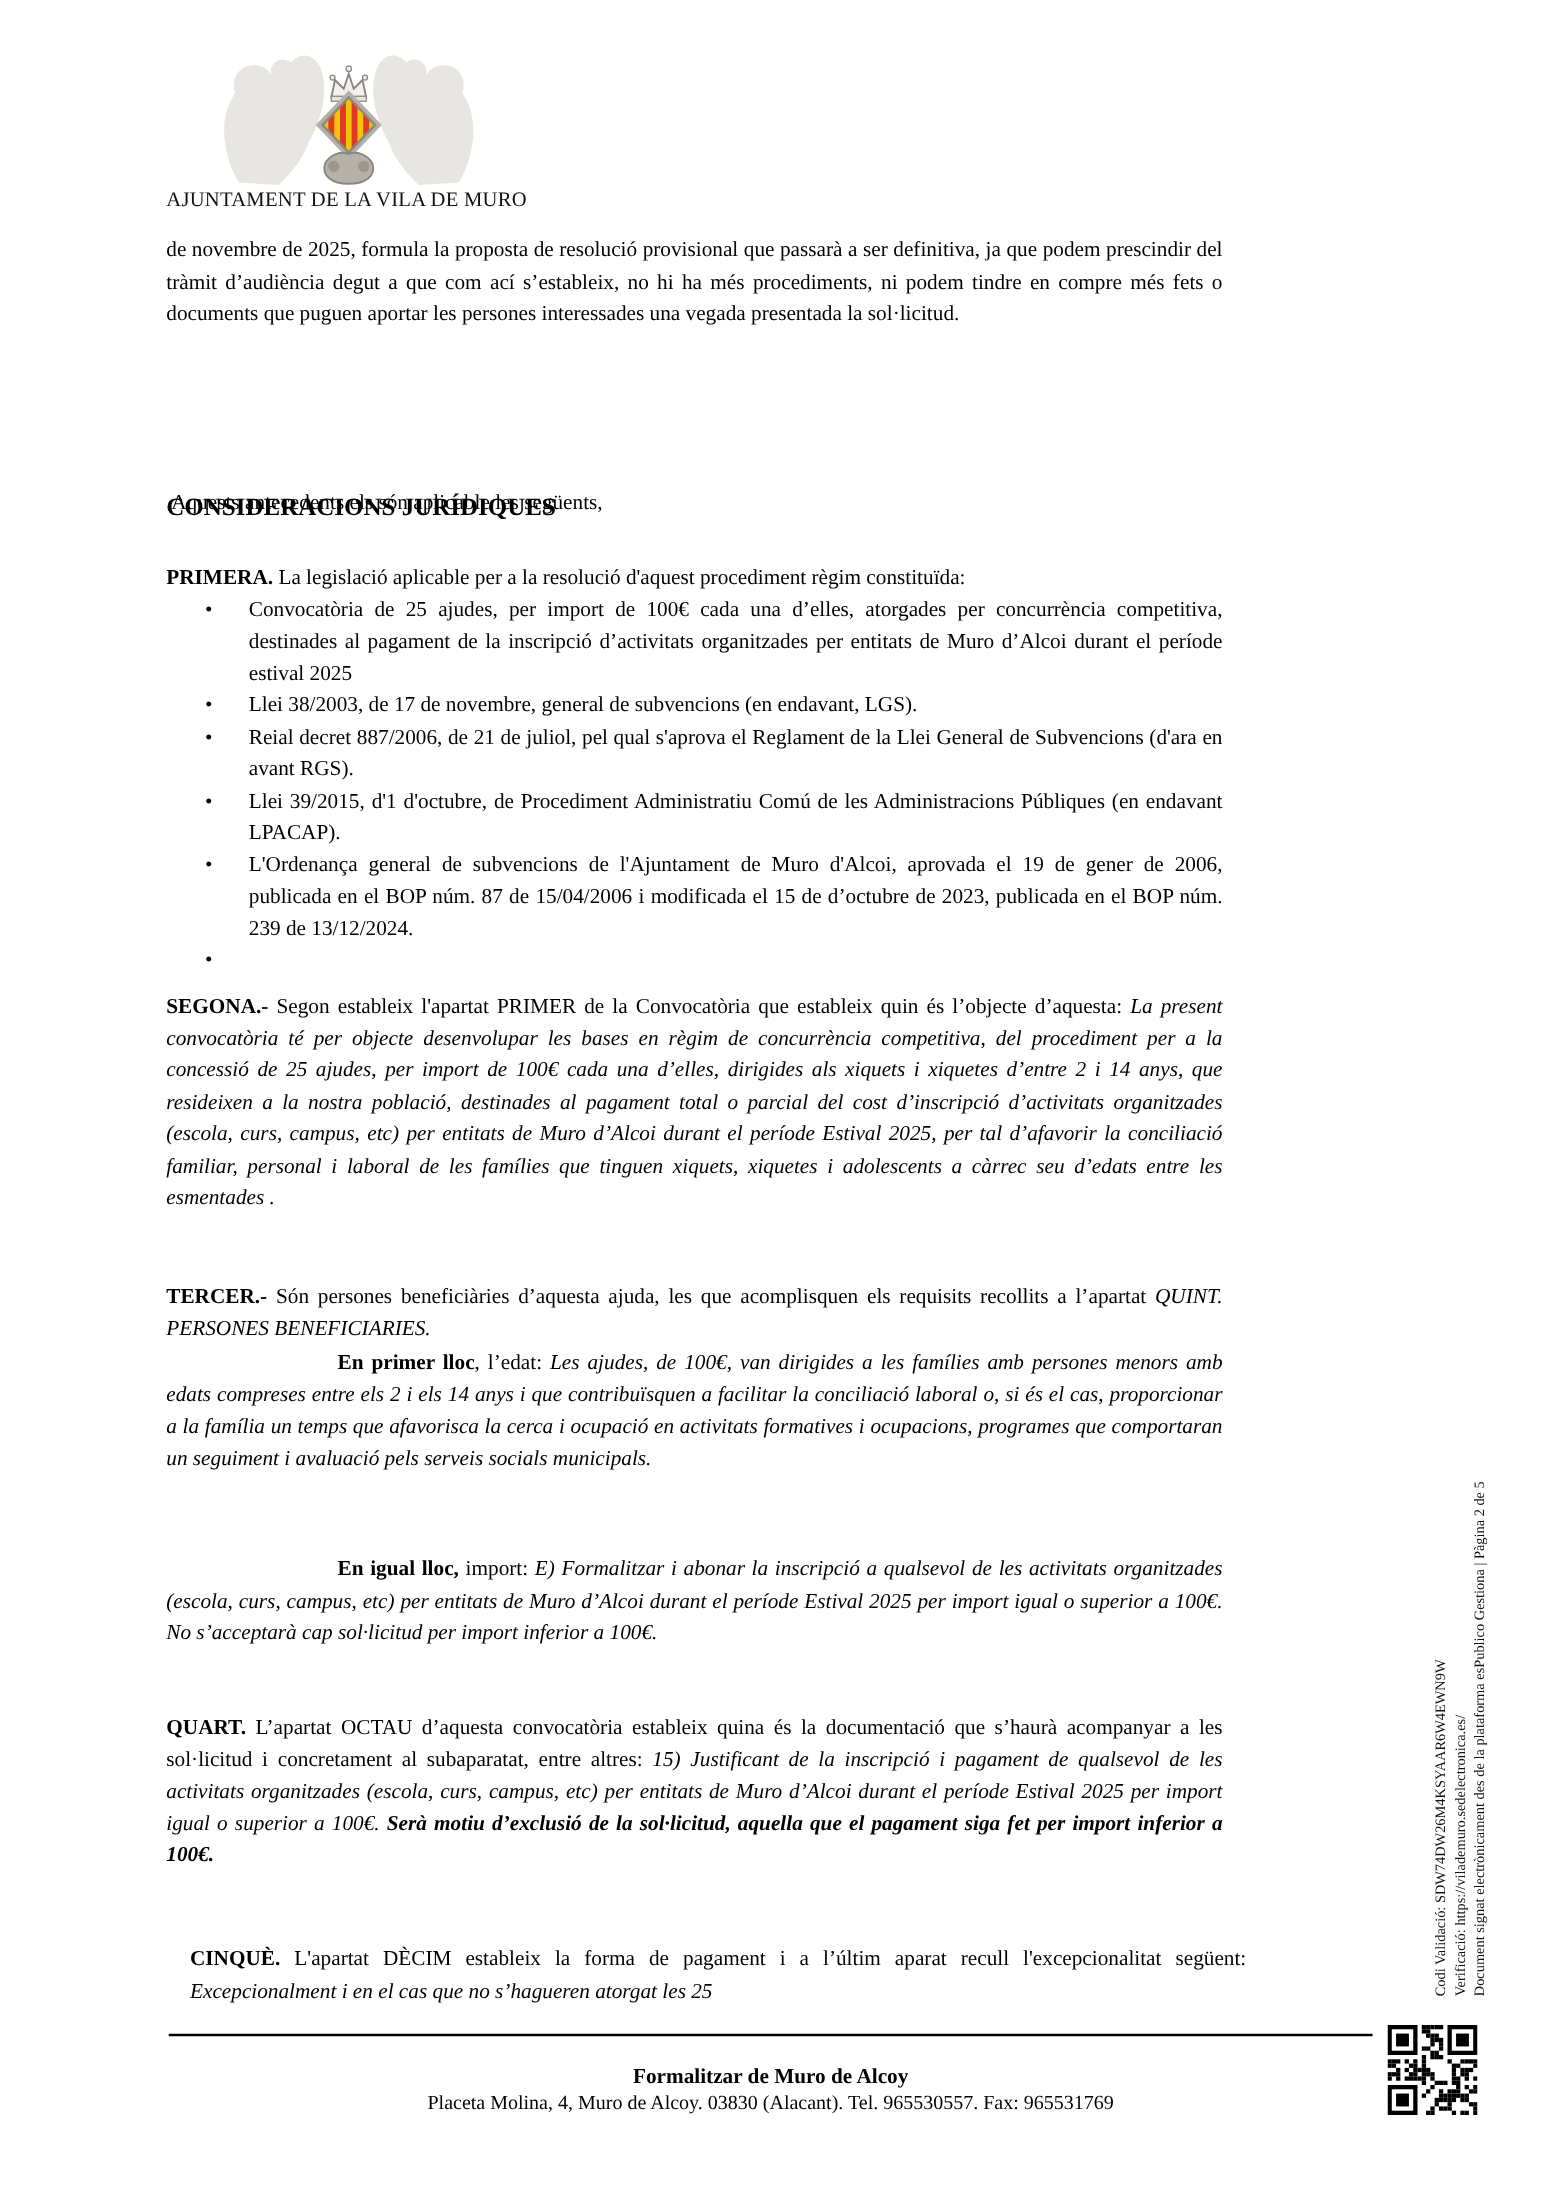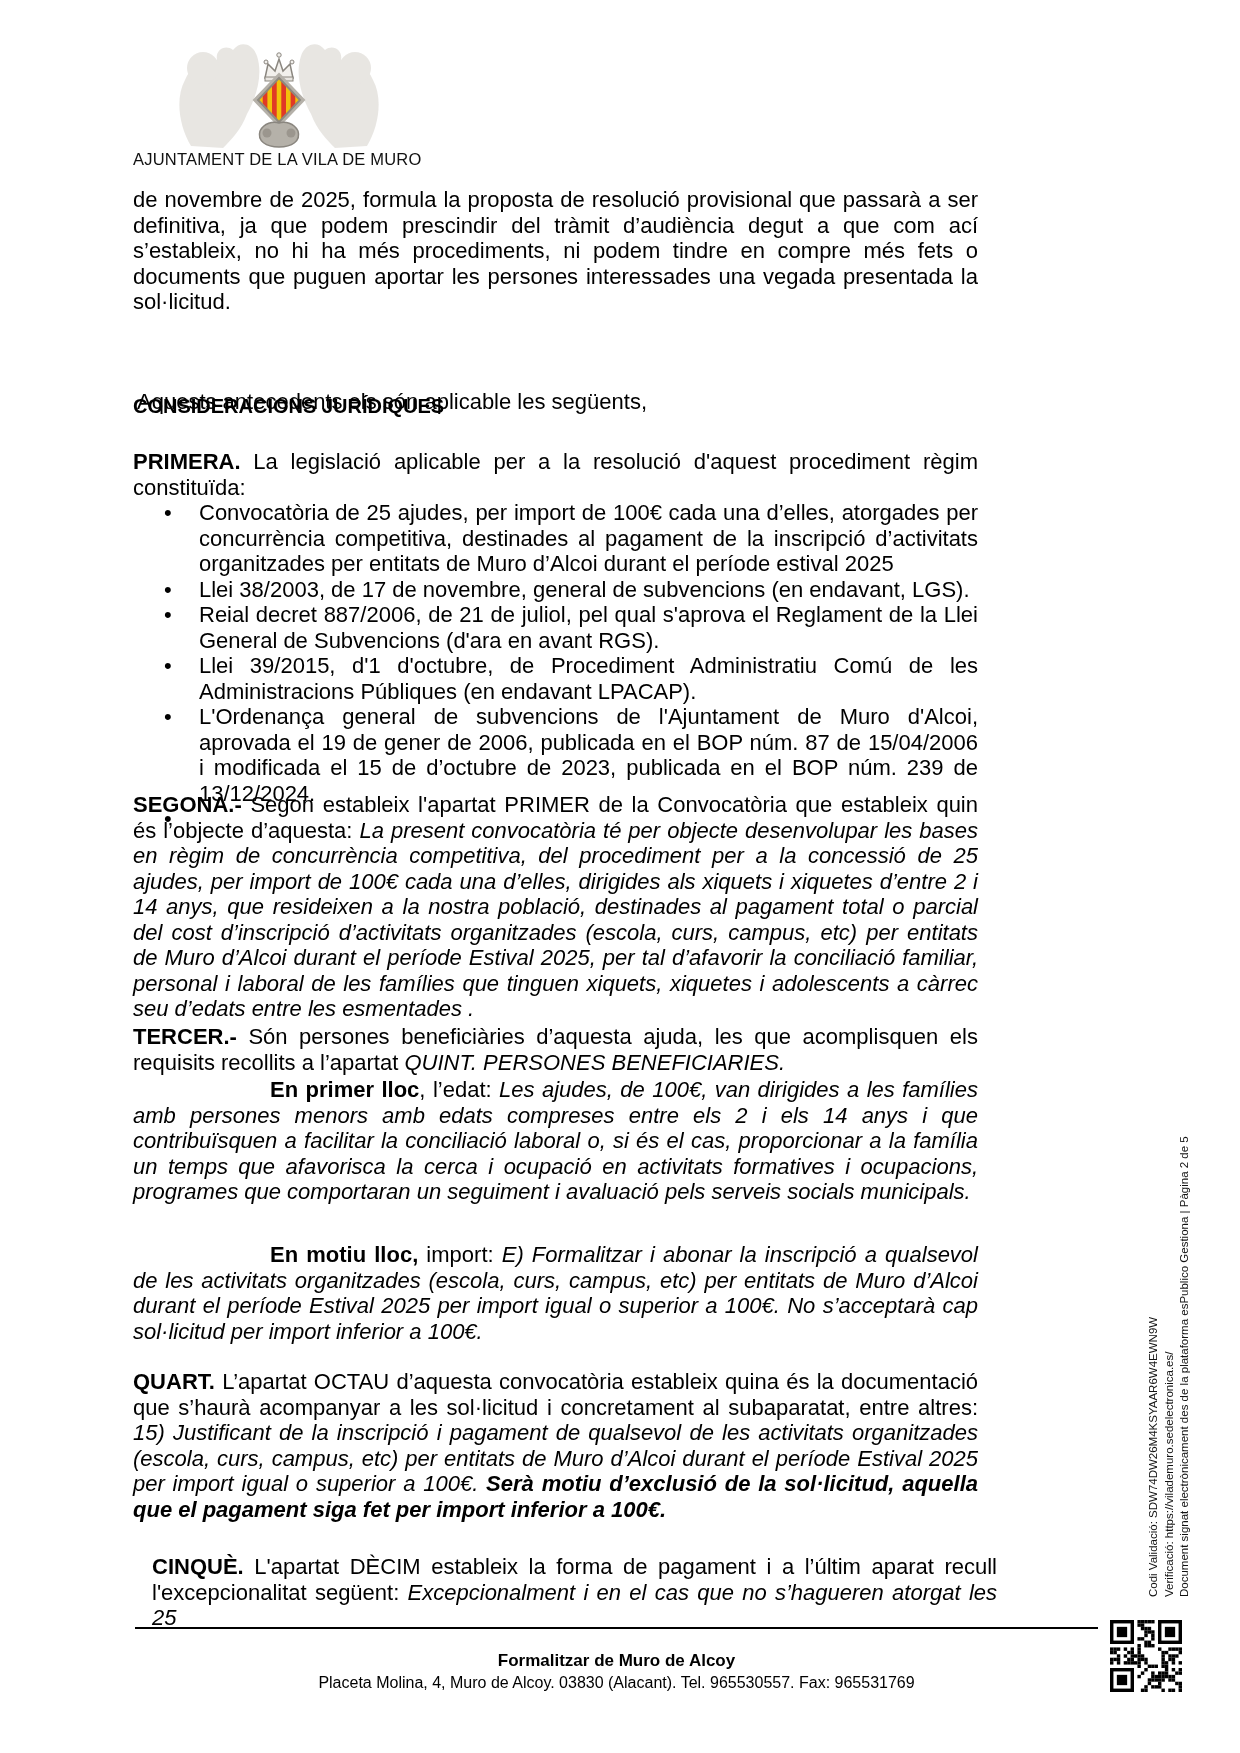--- a/index.html
+++ b/index.html
@@ -1,27 +1,27 @@
 <!DOCTYPE html>
 <html lang="ca"><head>
 <meta charset="utf-8">
 <style>
   html,body{margin:0;padding:0;background:#fff;}
   .page{
     position:relative;width:1240px;height:1753px;background:#ffffff;
-    font-family:Liberation Sans, sans-serif;color:#000;overflow:hidden;border-radius:26px;
+    font-family:Liberation Serif, serif;color:#000;overflow:hidden;border-radius:26px;
   }
   
   .logo-wrap{position:absolute;left:133px;top:34px;width:260px;height:120px;}
   .org-caption{
     position:absolute;left:133px;top:150px;width:300px;
     font-size:16.5px;letter-spacing:.2px;color:#111;white-space:nowrap;
   }
   
-  .blk{position:absolute;left:133px;width:845px;font-size:22px;line-height:25.5px;text-align:justify;}
+  .blk{position:absolute;left:133px;width:845px;font-size:17px;line-height:25.5px;text-align:justify;}
   .blk p{margin:0;}
   .b{font-weight:bold;}
   .i{font-style:italic;}
   .bi{font-weight:bold;font-style:italic;}
   .heading{font-weight:bold;font-size:20px;text-align:left;}
   .left{text-align:left;}
   .bullet{position:relative;padding-left:66px;margin:0;}
   .bullet::before{content:"\2022";position:absolute;left:31px;top:0;}
   .bullet.empty{min-height:25.5px;}
   .indent1{text-indent:137px;}
@@ -126,21 +126,21 @@
   </div>
 
   <div class="blk" style="top:1077px;">
     <p class="indent1">
       <span class="b">En primer lloc</span><span>, l’edat: </span><span class="i">Les ajudes, de 100€, van dirigides a les famílies amb persones menors amb edats compreses entre els 2 i els 14 anys i que contribuïsquen a facilitar la conciliació laboral o, si és el cas, proporcionar a la família un temps que afavorisca la cerca i ocupació en activitats formatives i ocupacions, programes que comportaran un seguiment i avaluació pels serveis socials municipals.</span>
     </p>
   </div>
 
   <div class="blk" style="top:1242px;">
     <p class="indent1">
-      <span class="b">En motiu lloc,</span><span> import: </span><span class="i">E) Formalitzar i abonar la inscripció a qualsevol de les activitats organitzades (escola, curs, campus, etc) per entitats de Muro d’Alcoi durant el període Estival 2025 per import igual o superior a 100€. No s’acceptarà cap sol·licitud per import inferior a 100€.</span>
+      <span class="b">En igual lloc,</span><span> import: </span><span class="i">E) Formalitzar i abonar la inscripció a qualsevol de les activitats organitzades (escola, curs, campus, etc) per entitats de Muro d’Alcoi durant el període Estival 2025 per import igual o superior a 100€. No s’acceptarà cap sol·licitud per import inferior a 100€.</span>
     </p>
   </div>
 
   <div class="blk" style="top:1369px;">
     <p>
       <span class="b">QUART.</span><span> L’apartat  OCTAU d’aquesta convocatòria estableix quina és la documentació que s’haurà acompanyar a les sol·licitud i concretament al subaparatat, entre altres: </span><span class="i">15) Justificant de la inscripció i pagament de qualsevol de les activitats organitzades (escola, curs, campus, etc) per entitats de Muro d’Alcoi durant el període Estival 2025 per import igual o superior a 100€. </span><span class="bi">Serà motiu d’exclusió de la sol·licitud, aquella que el pagament siga fet per import inferior a 100€.</span>
     </p>
   </div>
 
   <div class="blk" style="top:1554px;margin-left:19px;">

